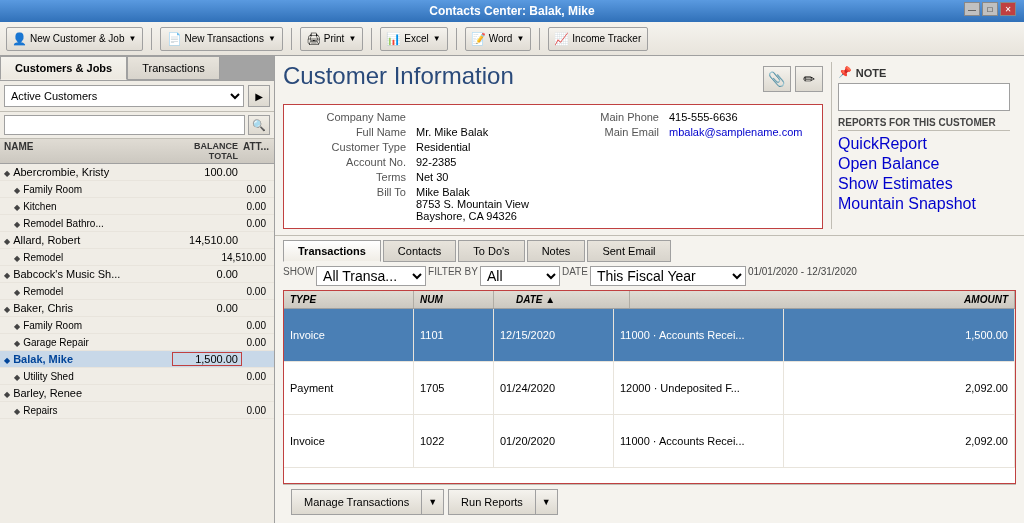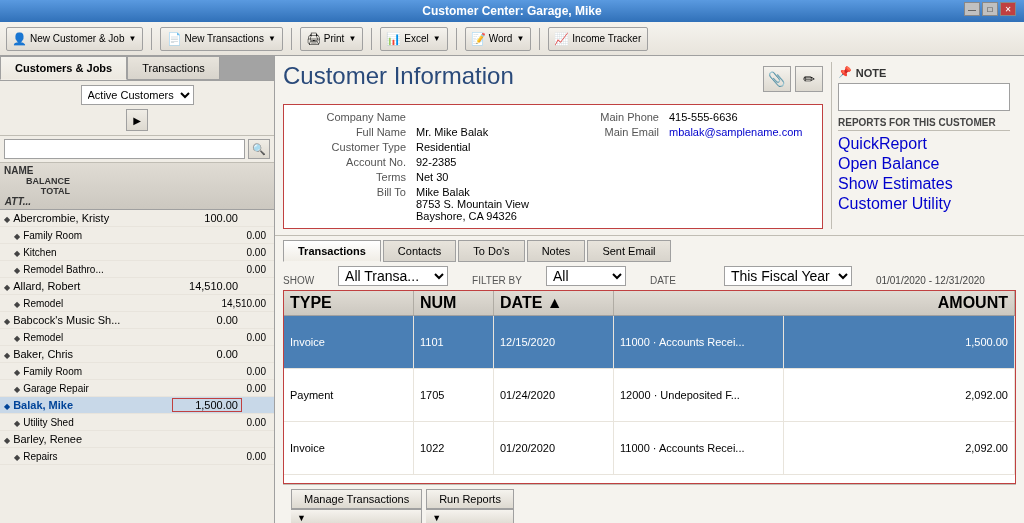--- a/index.html
+++ b/index.html
@@ -89,21 +89,20 @@
       border-bottom-color: #f0ede6;
       font-weight: bold;
     }
 
     .filter-row {
       display: flex;
       align-items: center;
       padding: 4px 4px;
       gap: 4px;
       border-bottom: 1px solid #c0bdb4;
-      flex-direction: column;
     }
     .filter-select {
       flex: 1;
       font-size: 11px;
       border: 1px solid #a0a0a0;
       background: white;
       padding: 2px;
       height: 22px;
     }
     .filter-arrow-btn {
@@ -146,25 +145,24 @@
     }
 
     .list-header {
       display: flex;
       background: linear-gradient(to bottom, #e0dcd4, #ccc8c0);
       border-bottom: 1px solid #a0a0a0;
       padding: 2px 4px;
       font-size: 10px;
       font-weight: bold;
       color: #333;
-      flex-direction: column;
     }
     .list-header .col-name { flex: 1; }
     .list-header .col-balance { width: 70px; text-align: right; padding-right: 4px; }
-    .list-header .col-att { width: 28px; text-align: center; font-style: italic; }
+    .list-header .col-att { width: 28px; text-align: center; }
 
     .customer-list {
       overflow-y: scroll;
       flex: 1;
     }
     .customer-list::-webkit-scrollbar { width: 14px; }
     .customer-list::-webkit-scrollbar-track { background: #e0dcd4; }
     .customer-list::-webkit-scrollbar-thumb { background: #b0aca4; border: 1px solid #a0a0a0; }
 
     .list-item {
@@ -299,22 +297,22 @@
       font-size: 11px;
     }
     .trans-tab.active {
       background: linear-gradient(to bottom, #fff, #f0ede6);
       border-bottom-color: #f5f3ee;
       font-weight: bold;
     }
 
     .trans-filter-row {
       display: flex;
-      align-items: flex-end;
-      gap: 24px;
+      align-items: flex-start;
+      gap: 2px;
       margin-bottom: 4px;
       font-size: 11px;
     }
     .filter-label { color: #555; font-size: 10px; }
     .filter-combo {
       height: 20px;
       border: 1px solid #a0a0a0;
       background: white;
       font-size: 14px;
       padding: 0 2px;
@@ -325,30 +323,31 @@
     .trans-table {
       border: 1px solid #c04040;
       flex: 1;
       background: white;
       overflow: hidden;
     }
     .trans-table-header {
       display: flex;
       background: linear-gradient(to bottom, #e0dcd4, #ccc8c0);
       border-bottom: 1px solid #a0a0a0;
-      font-size: 16px;
+      font-size: 10px;
       font-weight: bold;
+      font-style: italic;
     }
     .trans-table-header .th {
       padding: 3px 6px;
       border-right: 1px solid #b0aca4;
     }
     .th-type { width: 130px; }
     .th-num { width: 80px; }
-    .th-date { width: 120px; }
+    .th-date { width: 120px; margin-left: 16px; }
     .th-account { width: 170px; }
     .th-amount { flex: 1; text-align: right; padding-right: 6px !important; }
 
     .trans-row {
       display: flex;
       border-bottom: 1px solid #e8e4dc;
       font-size: 11px;
       min-height: 20px;
       align-items: center;
     }
@@ -370,21 +369,20 @@
     .bottom-btns {
       display: flex;
       gap: 4px;
       padding: 4px 8px;
       border-top: 1px solid #c0bdb4;
     }
     .bottom-btn-group {
       display: flex;
       align-items: stretch;
       height: 26px;
-      flex-direction: column;
     }
     .bottom-btn {
       padding: 3px 12px;
       background: linear-gradient(to bottom, #f5f3ee, #ddd9d0);
       border: 1px solid #a0a0a0;
       cursor: pointer;
       font-size: 11px;
       height: 26px;
     }
     .bottom-btn-arrow {
@@ -406,21 +404,21 @@
       height: 22px;
       display: flex;
       align-items: center;
       justify-content: center;
     }
   </style>
 </head>
 <body>
 
 <div class="title-wrapper">
-  <span style="color:white;font-size:12px;font-weight:bold;">Customer Center: Garage, Mike</span>
+  <span style="color:white;font-size:12px;font-weight:bold;">Contacts Center: Balak, Mike</span>
   <div class="title-bar-controls">
     <div class="title-bar-btn">—</div>
     <div class="title-bar-btn">□</div>
     <div class="title-bar-btn" style="background:#c04040;color:white;">✕</div>
   </div>
 </div>
 
 <div class="toolbar">
   <div class="toolbar-btn">
     <span class="toolbar-icon">👤</span>
@@ -614,21 +612,21 @@
       <div class="note-panel">
         <div class="note-header">
           <span>📌</span>
           <span>NOTE</span>
         </div>
         <input class="note-input" type="text" value="" style="">
         <div class="reports-label">REPORTS FOR THIS CUSTOMER</div>
         <div class="report-link">QuickReport</div>
         <div class="report-link">Open Balance</div>
         <div class="report-link">Show Estimates</div>
-        <div class="report-link">Customer Utility</div>
+        <div class="report-link">Mountain Snapshot</div>
       </div>
     </div>
 
     <div class="trans-area">
 
       <div class="trans-tabs">
         <div class="trans-tab active">
           <span>Transactions</span>
         </div>
         <div class="trans-tab">
@@ -648,21 +646,21 @@
       <div class="trans-filter-row">
         <span class="filter-label">SHOW</span>
         <select class="filter-combo" style="width:110px;">
           <option>All Transa...</option>
         </select>
         <span class="filter-label">FILTER BY</span>
         <select class="filter-combo" style="width:80px;">
           <option>All</option>
         </select>
         <span class="filter-label">DATE</span>
-        <select class="filter-combo" style="width:128px;margin-left:24px;">
+        <select class="filter-combo" style="width:156px;">
           <option>This Fiscal Year</option>
         </select>
         <span class="date-range-text">01/01/2020 - 12/31/2020</span>
       </div>
 
       <div class="trans-table">
         <div class="trans-table-header">
           <div class="th th-type">TYPE</div>
           <div class="th th-num">NUM</div>
           <div class="th th-date">DATE ▲</div>

